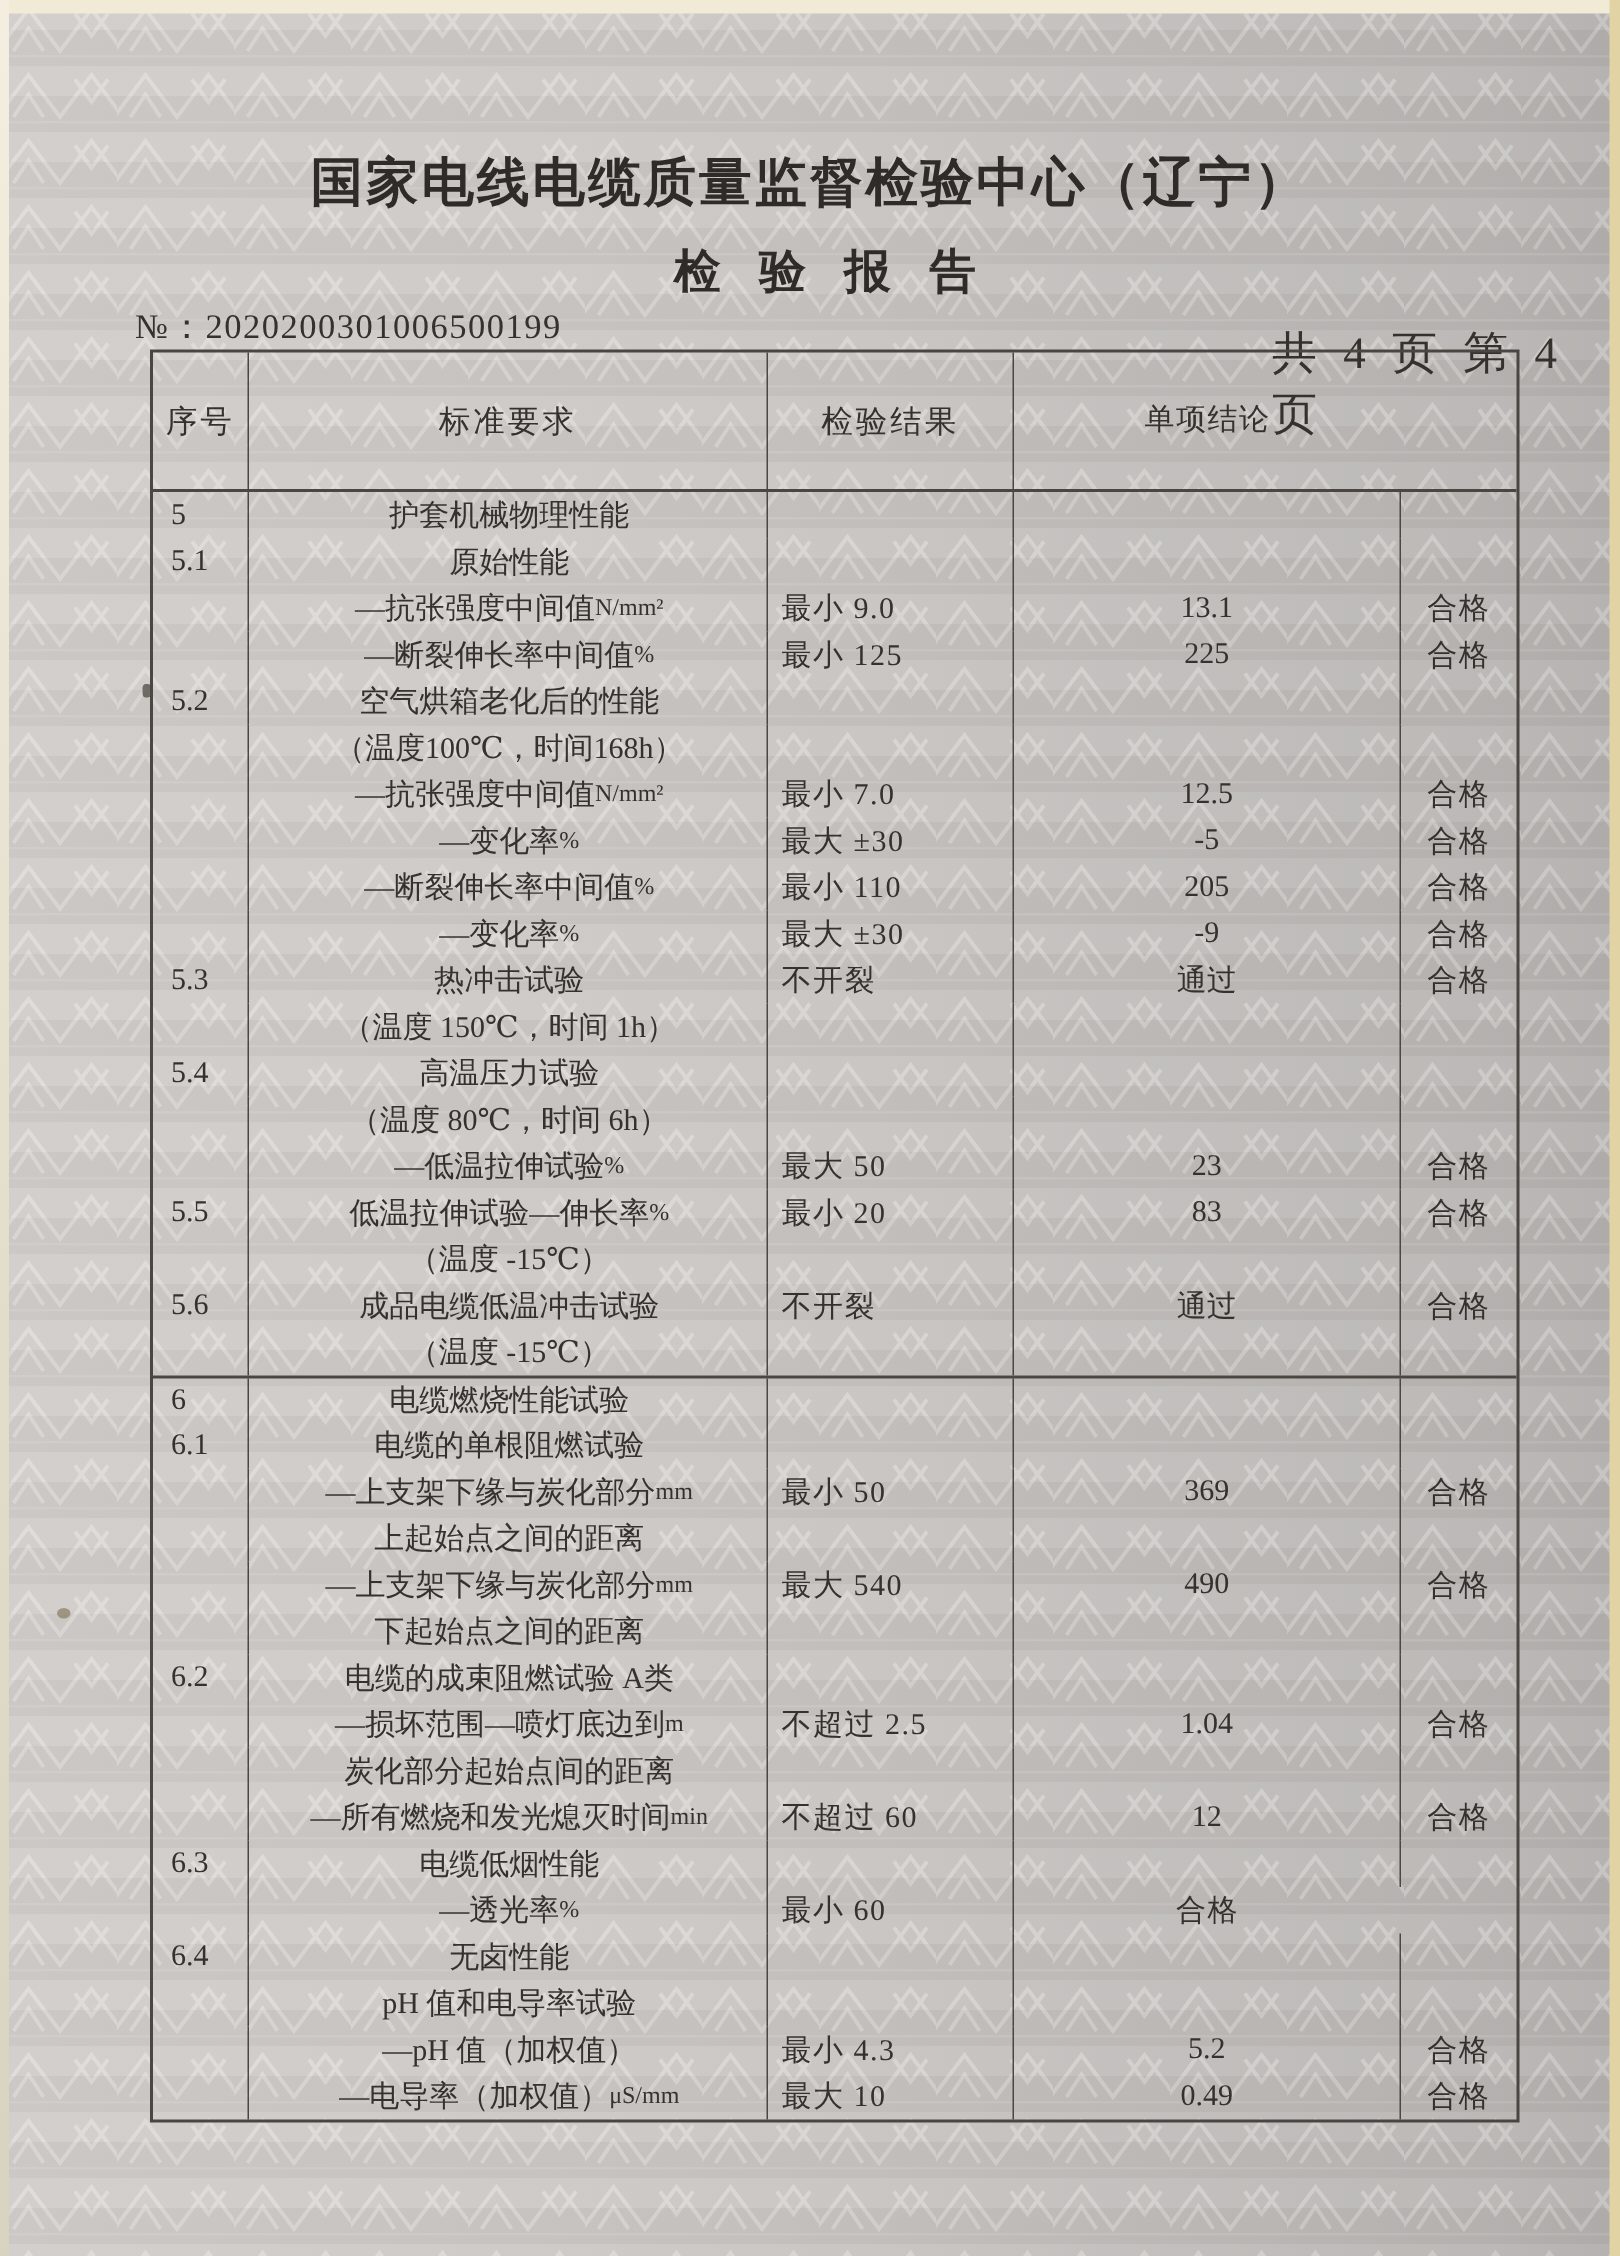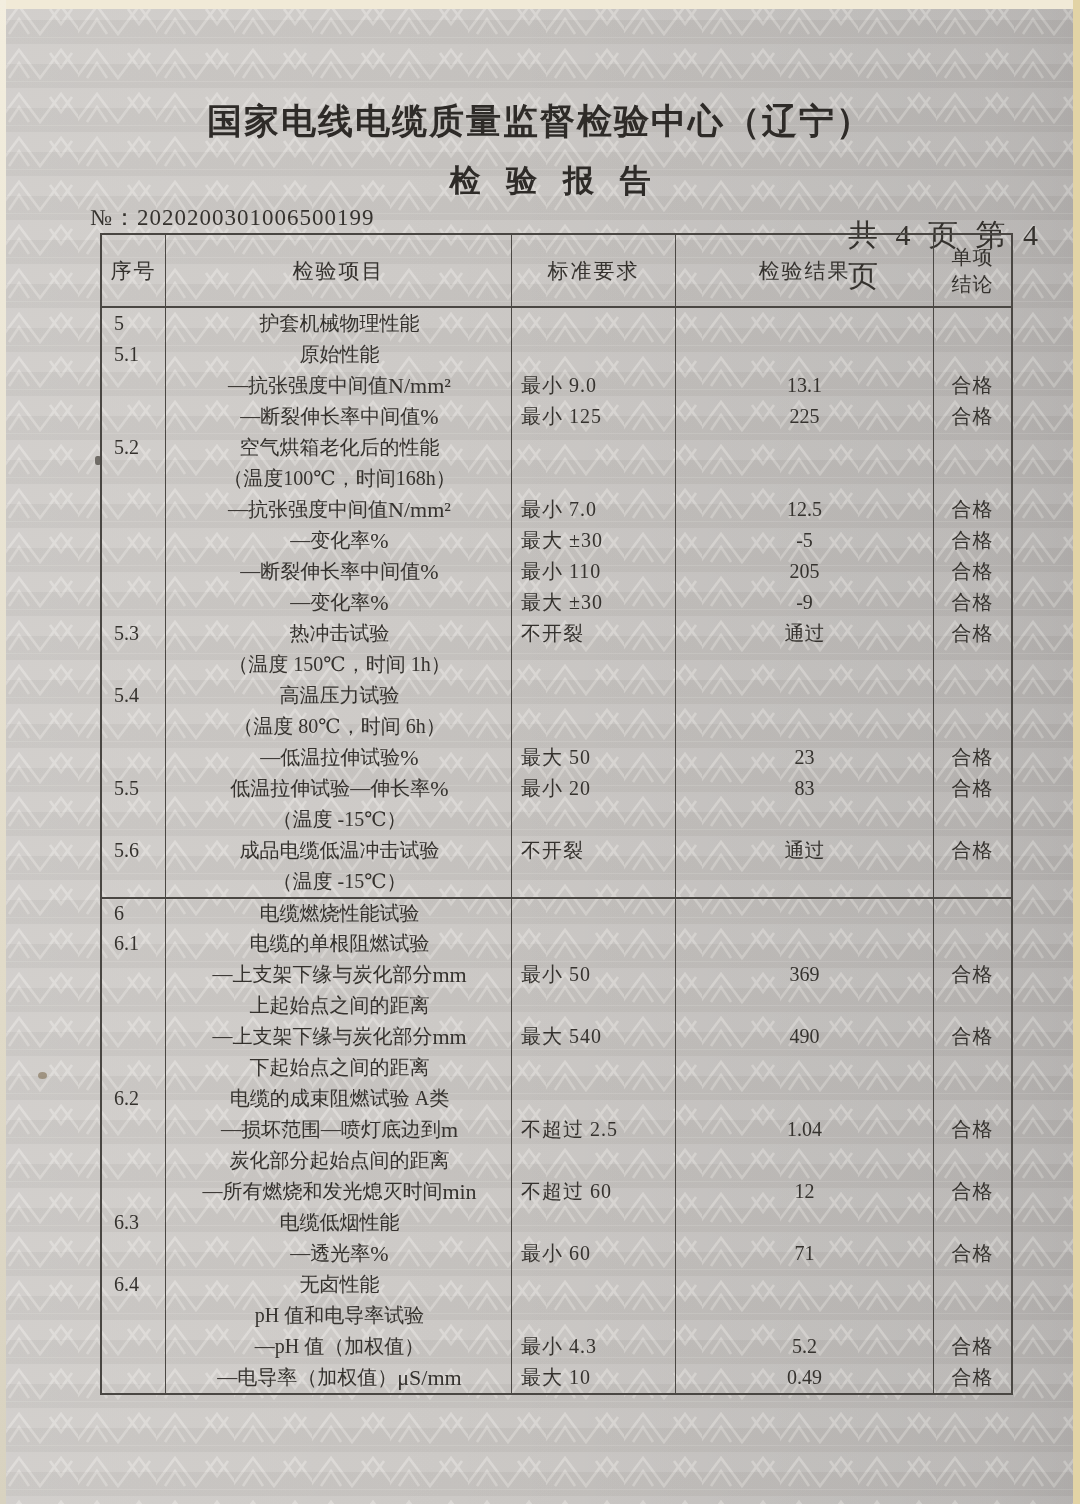--- a/index.html
+++ b/index.html
@@ -37,41 +37,41 @@
     position:absolute; top:160px; left:0; width:100%; z-index:3;
     text-align:center; font-size:31px; font-weight:bold; letter-spacing:9px; color:#2e2b28;padding-left:29px;
   }
   .no-line { position:absolute; top:202px; left:90px; z-index:3; font-size:23px; letter-spacing:1px; }
   .page-info { position:absolute; top:215px; left:848px; z-index:3; font-size:30px; letter-spacing:5px; }
 
   .report-table {
     position:absolute; left:100px; top:233px; width:913px; z-index:3;
     border:2px solid #4a4743;
   }
-  .thead { display:grid; grid-template-columns:64px 346px 164px 258px 77px; height:73px; border-bottom:2px solid #4a4743; }
+  .thead { display:grid; grid-template-columns:64px 346px 164px 258px 77px; height:93px; border-bottom:2px solid #4a4743; }
   .th {
     display:flex; align-items:center; justify-content:center; text-align:center;
     font-size:21px; letter-spacing:2px; border-right:1.5px solid #4a4743;
   }
   .th:last-child { border-right:none; }
   .th.th-conclusion { font-size:20px; line-height:1.35; letter-spacing:1px; padding:0 13px; }
   .tbody { }
   .tr { display:grid; grid-template-columns:64px 346px 164px 258px 77px; height:31px; }
   .tr.section-start { border-top:2px solid #4a4743; }
   .td {
     display:flex; align-items:center; font-size:20px; border-right:1.5px solid #4a4743;
     white-space:nowrap; overflow:visible;
   }
   .td:last-child { border-right:none; }
   .td-no { padding-left:12px; }
   .td-item { justify-content:center; padding:0 9px 0 11px; }
   .td-std { padding-left:9px; letter-spacing:1px; }
   .td-res { justify-content:center; }
   .td-con { justify-content:center; letter-spacing:1px; }
-  .unit { font-size:22px; }
+  .unit { font-size:16px; }
 
   .speck1 { position:absolute; left:95px; top:456px; width:7px; height:9px; background:#55514b; border-radius:40% 60% 60% 40%; z-index:2; opacity:.8; }
   .speck2 { position:absolute; left:38px; top:1072px; width:9px; height:7px; background:#8a7a62; border-radius:50%; z-index:2; opacity:.7; }
 </style>
 </head>
 <body>
 
 <div class="page">
 
   <svg class="watermark" width="1080" height="1504" xmlns="http://www.w3.org/2000/svg">
@@ -98,21 +98,20 @@
 
   <div class="org-title">国家电线电缆质量监督检验中心（辽宁）</div>
   <div class="report-title">检 验 报 告</div>
 
   <div class="no-line"><span>№：</span><span>2020200301006500199</span></div>
   <div class="page-info">共 4 页 第 4 页</div>
 
   <div class="report-table">
     <div class="thead">
       <div class="th">序号</div>
-      <div class="th">检验项目</div>
       <div class="th">标准要求</div>
       <div class="th">检验结果</div>
       <div class="th th-conclusion">单项结论</div>
     </div>
     <div class="tbody">
         <div class="tr">
           <div class="td td-no">5</div>
           <div class="td td-item">
             <span>护套机械物理性能</span>
             <span class="unit"></span>
@@ -411,21 +410,20 @@
           <div class="td td-res"></div>
           <div class="td td-con"></div>
         </div>
         <div class="tr">
           <div class="td td-no"></div>
           <div class="td td-item">
             <span>—透光率</span>
             <span class="unit">%</span>
           </div>
           <div class="td td-std">最小 60</div>
-          <div class="td td-res">71</div>
           <div class="td td-con">合格</div>
         </div>
         <div class="tr">
           <div class="td td-no">6.4</div>
           <div class="td td-item">
             <span>无卤性能</span>
             <span class="unit"></span>
           </div>
           <div class="td td-std"></div>
           <div class="td td-res"></div>

